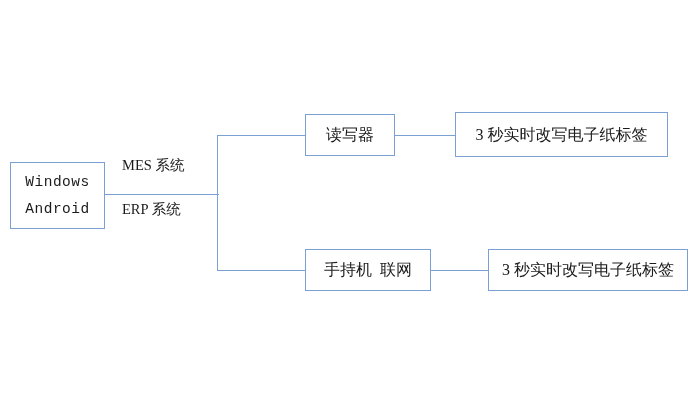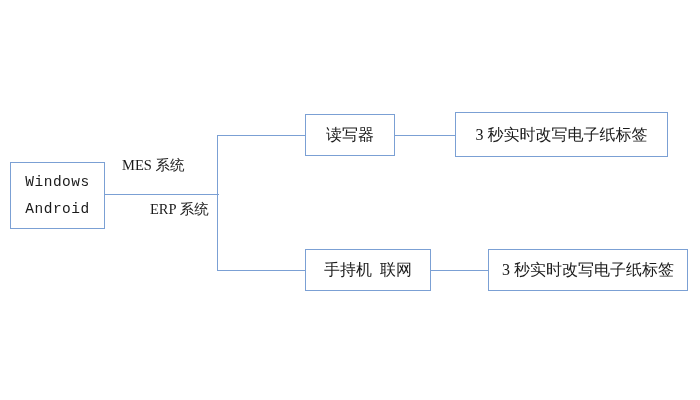--- a/index.html
+++ b/index.html
@@ -114,21 +114,21 @@
 
   
   .edge-label {
     position: absolute;
     font-size: 14.5px;
     color: #1a1a1a;
     white-space: pre;
     z-index: 4;
   }
   #edge-label-mes { left: 122px; top: 156px; }
-  #edge-label-erp { left: 122px; top: 200px; margin-left: 28px; }
+  #edge-label-erp { left: 122px; top: 200px; }
 </style>
 </head>
 <body>
 
 <div id="canvas">
 
   <div class="conn-h" id="conn-trunk"></div>
 
   <div class="conn-v" id="conn-spine"></div>
 

